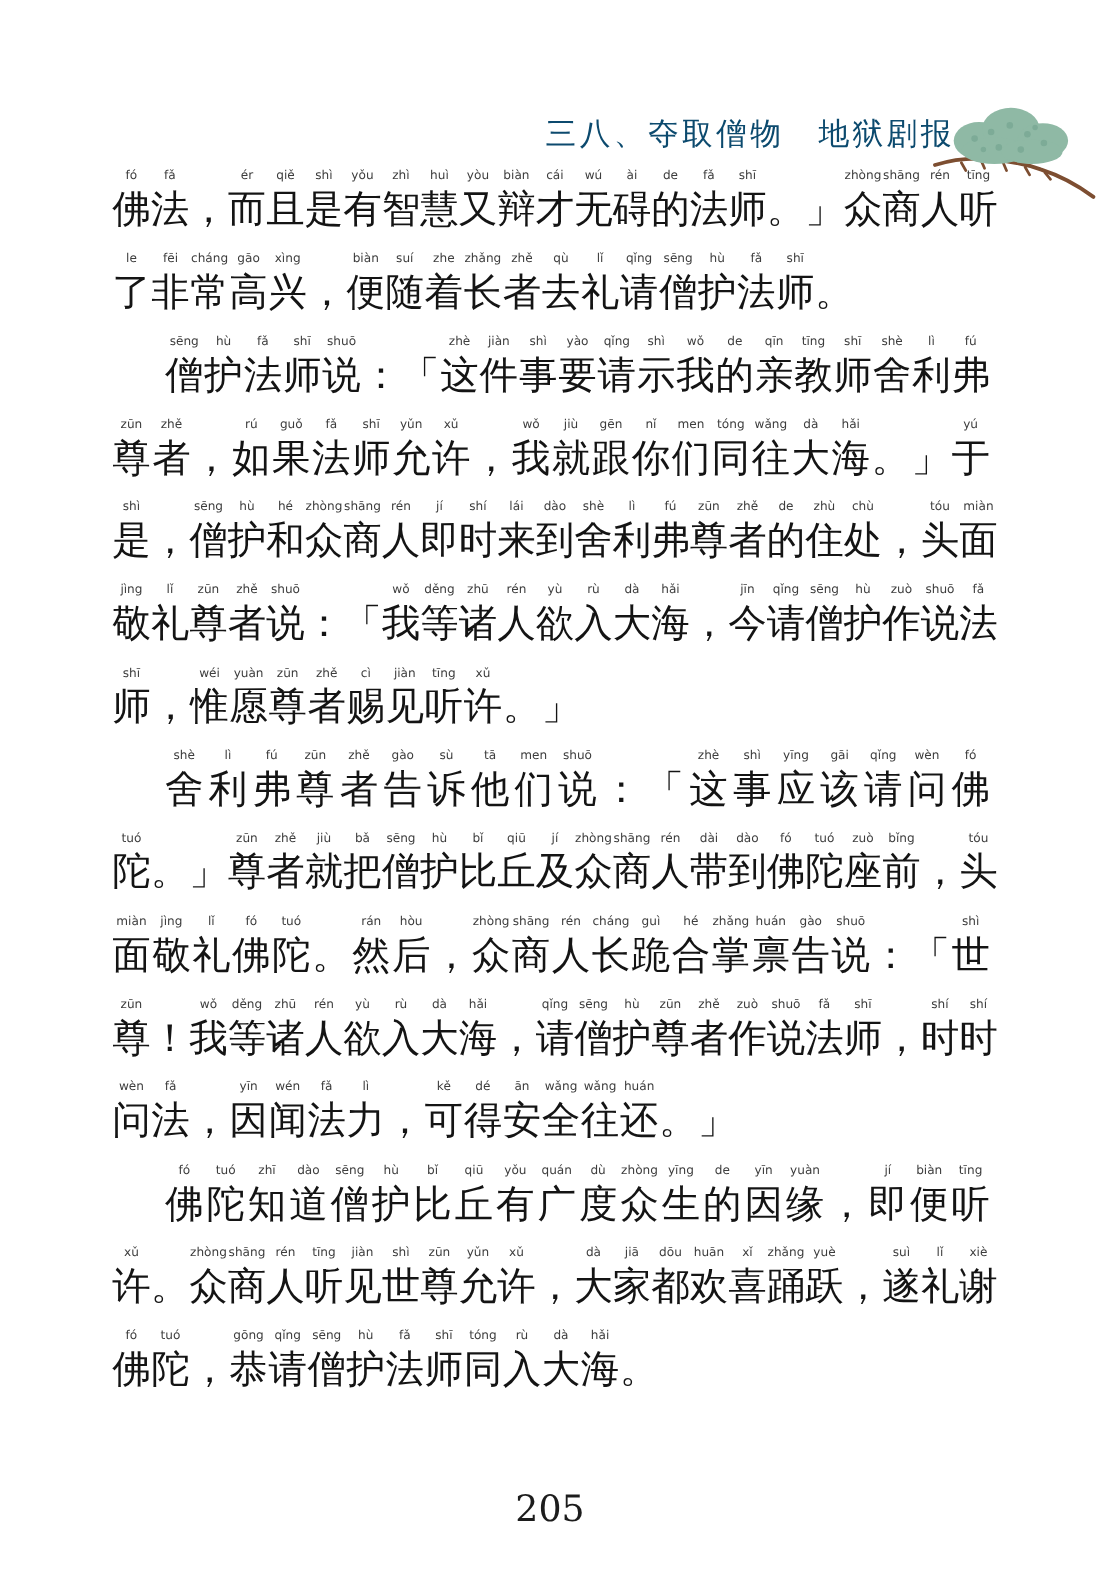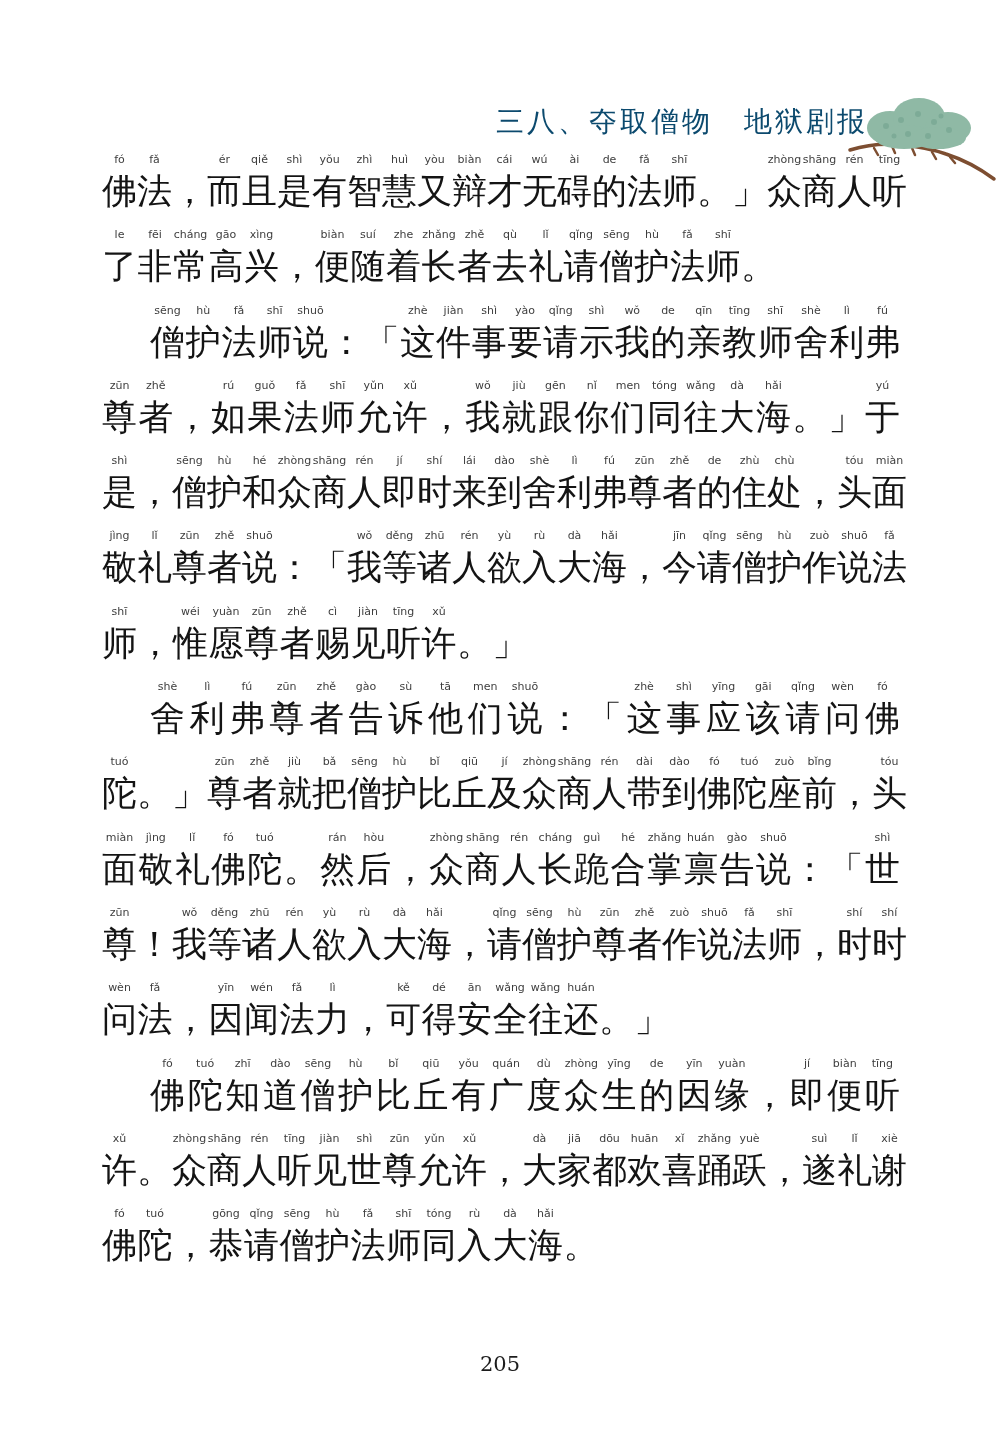--- a/index.html
+++ b/index.html
@@ -67,21 +67,21 @@
     color: #141414;
     white-space: nowrap;
   }
 
   
   .page-number {
     position: absolute;
     top: 1352px; left: 0;
     width: 100%;
     text-align: center;
-    font-size: 21px;
+    font-size: 33px;
     color: #1c1c1c;
   }
 </style>
 </head>
 <body>
 
 <div class="page-header">
   <span class="chapter-title">三八、夺取僧物　地狱剧报</span>
   <span class="tree">
     <svg width="152" height="92" viewBox="0 0 152 92" xmlns="http://www.w3.org/2000/svg">

